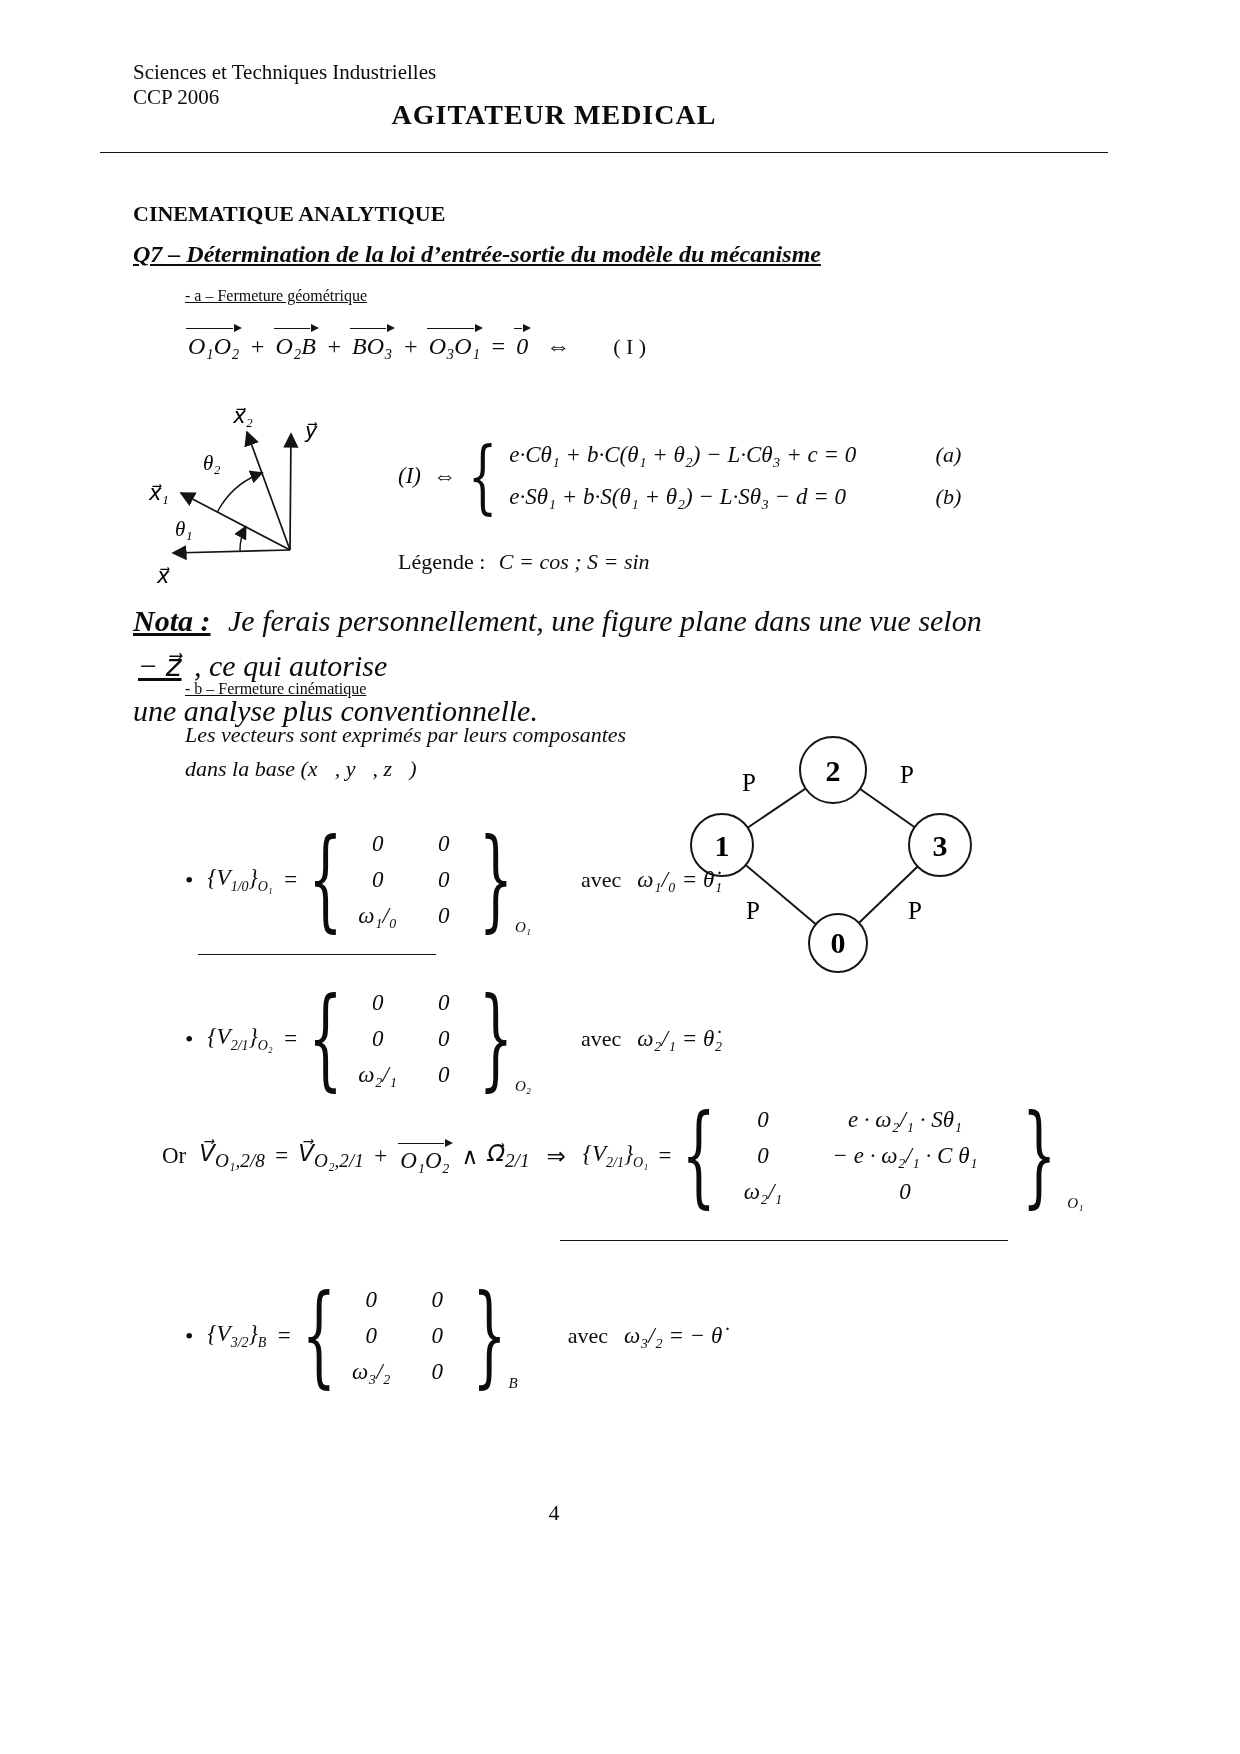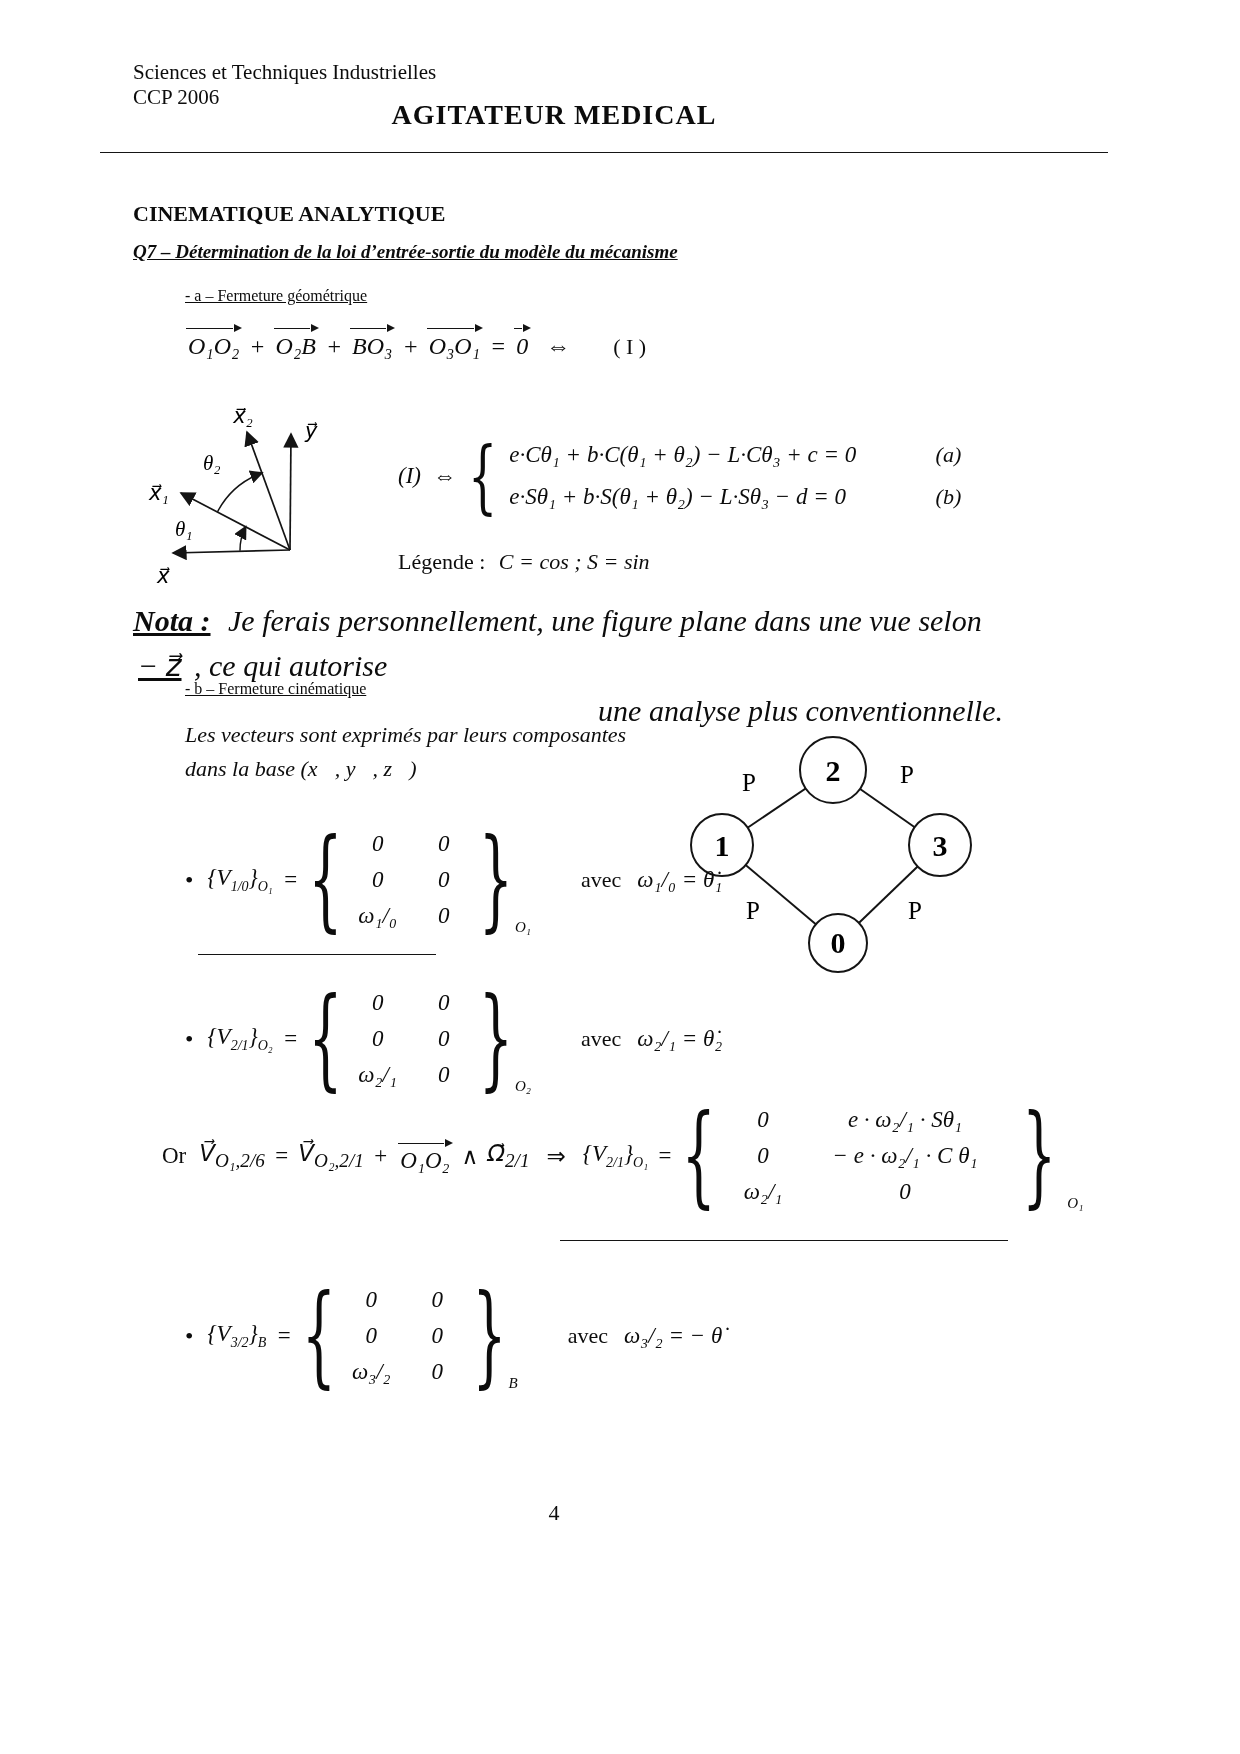--- a/index.html
+++ b/index.html
@@ -10,21 +10,21 @@
     overflow: hidden;
   }
   .abs { position: absolute; }
   .math { font-style: italic; font-family: "Liberation Serif", "DejaVu Sans", serif; }
 
   .header { left: 133px; right: 265px; top: 60px; display: flex; justify-content: space-between; font-size: 21px; flex-direction: column; }
   .title  { left: 133px; right: 265px; top: 99px; text-align: center; font-weight: bold; font-size: 28px; letter-spacing: 1px; }
   .rule   { left: 100px; right: 132px; top: 152px; border-bottom: 1.7px solid #151515; }
 
   .sec  { left: 133px; top: 201px; font-weight: bold; font-size: 22px; }
-  .q7   { left: 133px; top: 241px; font-weight: bold; font-style: italic; text-decoration: underline; font-size: 19px; }
+  .q7   { left: 133px; top: 241px; font-weight: bold; font-style: italic; text-decoration: underline; font-size: 24px; }
   .part { text-decoration: underline; font-size: 16px; }
   .part-a { left: 185px; top: 287px; }
   .part-b { left: 185px; top: 680px; }
 
   .eqgeo { left: 185px; top: 324px; font-size: 24px; display: flex; align-items: baseline; gap: 7px; white-space: nowrap; }
   .eqtag { margin-left: 28px; font-style: normal; font-size: 22px; }
   .iff   { margin: 0 8px; }
 
   .oarr { display: inline-block; position: relative; padding: 9px 3px 0 3px; }
   .oarr::before { content: ""; position: absolute; top: 4px; left: 1px; right: 9px; border-top: 1.5px solid #141414; }
@@ -45,21 +45,21 @@
   .brace { display: inline-block; font-family: "DejaVu Serif", "DejaVu Sans", serif; line-height: 1; font-style: normal; }
   .tbrace  { font-size: 54px; transform: scaleY(2.05); }
   .sysbrace{ font-size: 46px; transform: scaleY(1.75); }
 
   .legende { left: 398px; top: 549px; font-size: 22px; }
   .legende .math { margin-left: 8px; }
 
   .nota { left: 133px; top: 598px; width: 870px; font-size: 30px; font-style: italic; line-height: 1.5; }
   .nota-label { font-weight: bold; text-decoration: underline; margin-right: 10px; }
   .zvec { text-decoration: underline; padding: 0 5px; }
-  .nota-line2 { display: block; text-align: right; }
+  .nota-line2 { display: block; }
 
   .intro { left: 185px; top: 718px; width: 480px; font-style: italic; font-size: 22px; line-height: 1.55; }
 
   .tline { display: flex; align-items: center; font-size: 23px; white-space: nowrap; }
   .bullet { font-size: 24px; margin-right: 14px; font-style: normal; }
   .tname { font-size: 23px; }
   .tname sub { font-size: 14px; }
   .eqs { margin: 0 10px; }
   .tmat { display: inline-flex; flex-direction: column; margin: 0 2px; }
   .trow { display: flex; height: 36px; align-items: center; }
@@ -231,21 +231,21 @@
         </span>
     </span>
     <span class="brace tbrace">}</span>
     <span class="tpoint math">O₂</span>
     <span class="avec">avec</span>
     <span class="math rel">ω₂/₁ = θ̇₂</span>
   </div>
 
   <div class="abs tline orline">
     <span class="orword">Or</span>
-    <span class="math"><span>V⃗</span><sub>O₁,2/6</sub></span>
+    <span class="math"><span>V⃗</span><sub>O₁,2/8</sub></span>
     <span class="math">=</span>
     <span class="math"><span>V⃗</span><sub>O₂,2/1</sub></span>
     <span class="math">+</span>
     <span class="math oarr">O₁O₂</span>
     <span class="math">∧</span>
     <span class="math"><span>Ω⃗</span><sub>2/1</sub></span>
     <span class="math iff">⇒</span>
     <span class="math tname"><span>{V</span><sub>2/1</sub><span>}</span><sub class="ptsub">O₁</sub></span>
     <span class="math">=</span>
     <span class="brace tbrace">{</span>

